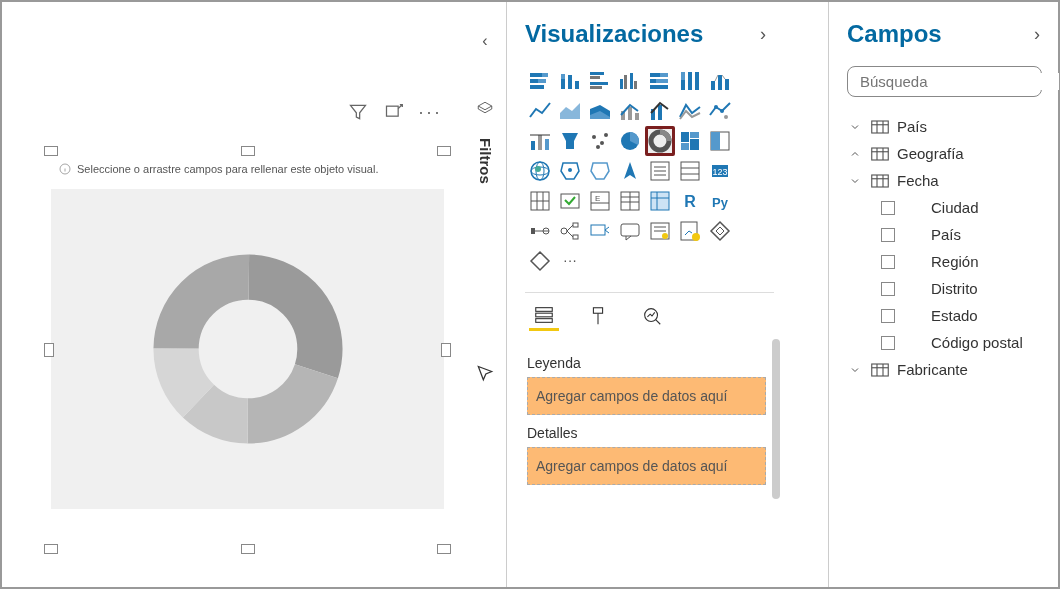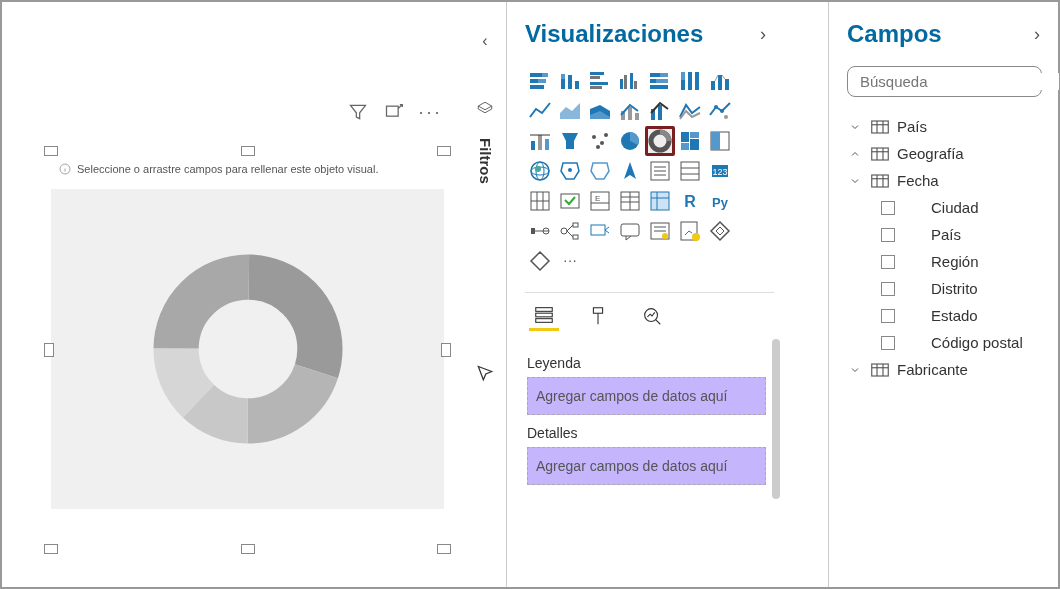--- a/index.html
+++ b/index.html
@@ -37,21 +37,21 @@
 .viz-cell { width:30px; height:30px; display:flex; align-items:center; justify-content:center; border-radius:2px; cursor:pointer; }
 .viz-cell.selected { border:3px solid #7a1f1f; background:#eee; }
 .viz-cell svg { width:24px; height:24px; }
 
 .tool-tabs { display:flex; gap:24px; padding:8px 4px 4px; border-top:1px solid #ddd; }
 .tool-tabs .tab { width:30px; height:30px; display:flex;align-items:center;justify-content:center; color:#444; }
 .tool-tabs .tab.active { border-bottom:3px solid #f2c811; }
 
 .wells { padding: 10px 8px 0 2px; font-size:14px; color:#333; position:relative; }
 .well-label { margin: 10px 0 6px; }
-.well { border:1px dashed #aaa; padding:10px 8px; font-size:14px; color:#555; background:#c4b5fd; }
+.well { border:1px dashed #aaa; padding:10px 8px; font-size:14px; color:#555; background:#fdba74; }
 .scroll-thumb { position:absolute; right:-6px; top:4px; width:8px; height:160px; background:#ccc; border-radius:4px; }
 
 
 .fields-pane { width: 230px; margin-left: 44px; }
 .search { border:1px solid #888; border-radius:8px; padding:6px 8px; display:flex; align-items:center; gap:4px; margin-bottom:16px; margin-right:6px; }
 .search input { border:none; outline:none; font-size:15px; flex:1; }
 .tree { font-size:15px; }
 .tree-row { display:flex; align-items:center; gap:8px; padding:5px 2px; cursor:pointer; }
 .tree-row .chev { width:14px; display:inline-flex; color:#555; font-size:13px; }
 .tree-row .tbl-ic { width:18px; height:14px; }

